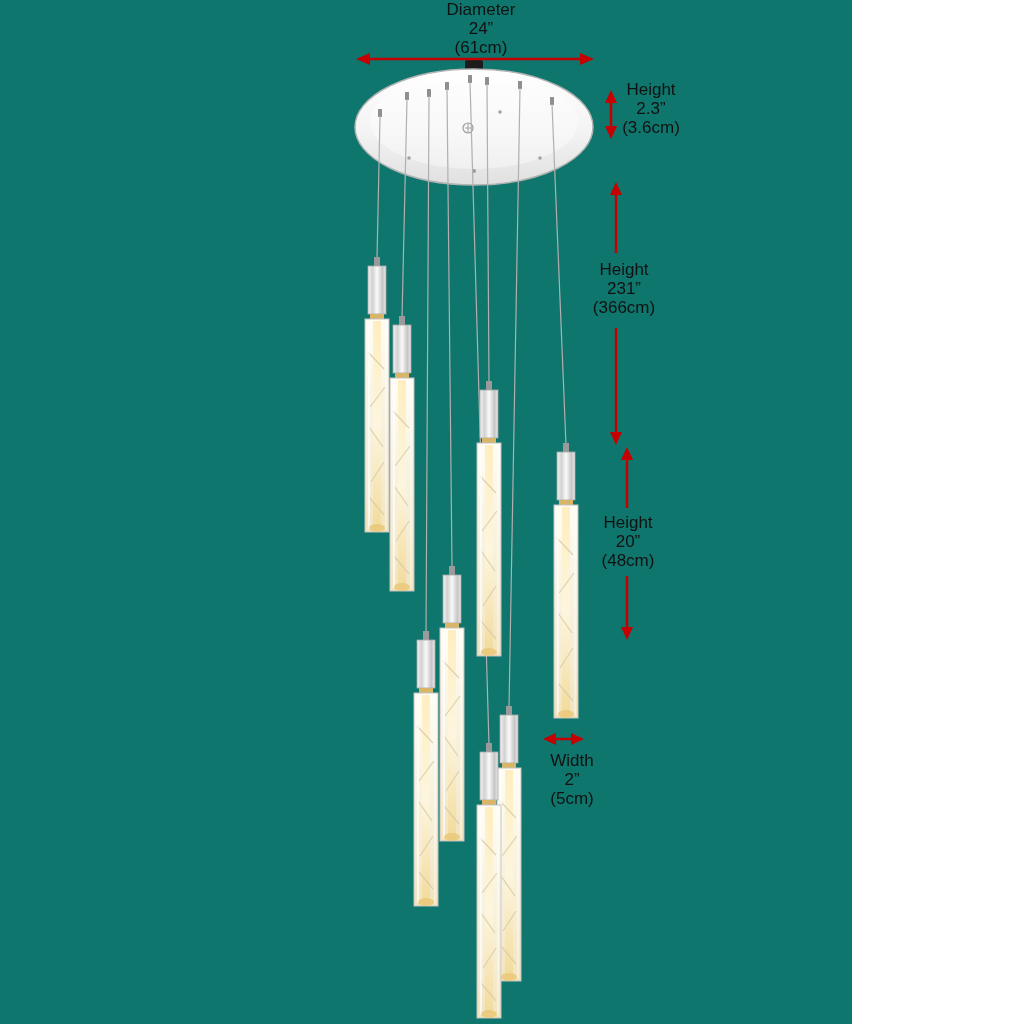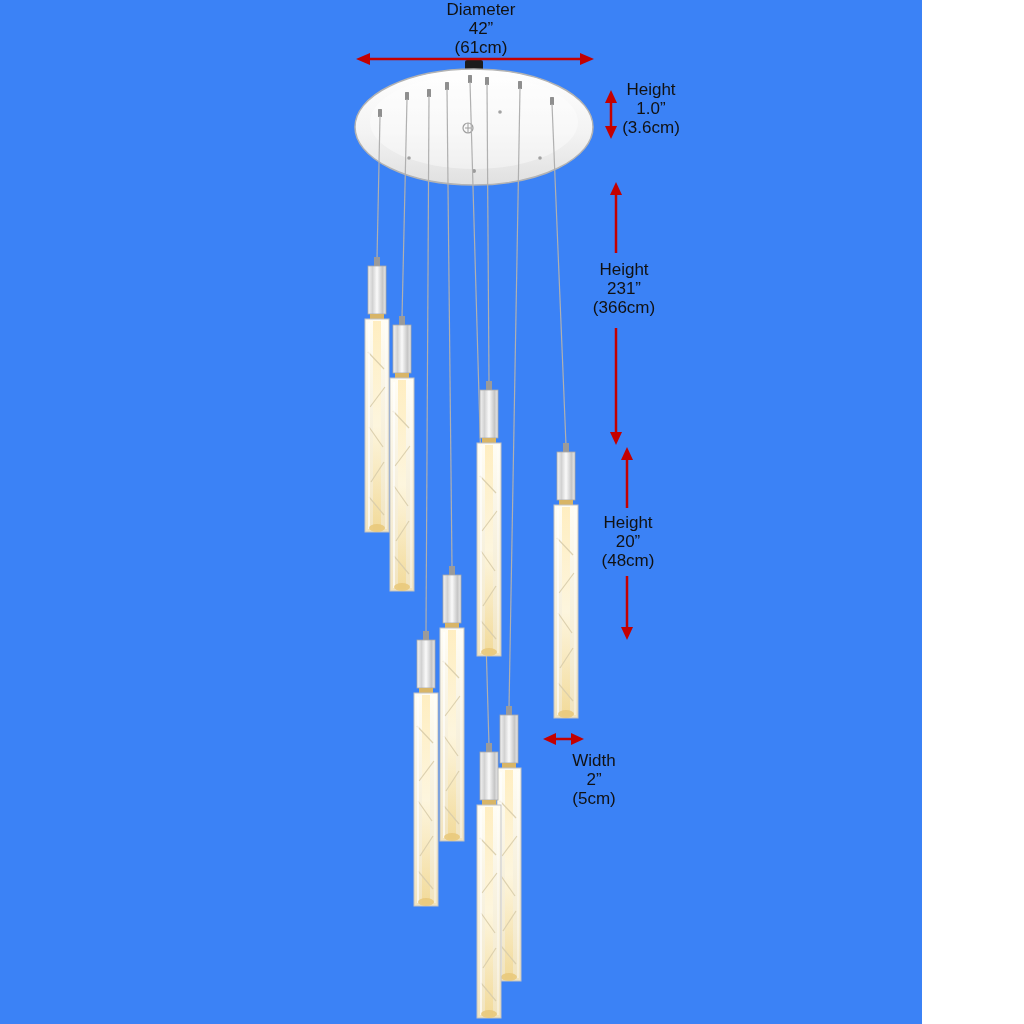--- a/index.html
+++ b/index.html
@@ -6,23 +6,23 @@
     margin: 0;
     padding: 0;
     width: 1024px;
     height: 1024px;
     background: #ffffff;
     overflow: hidden;
     font-family: "Liberation Sans", sans-serif;
   }
   .stage {
     position: relative;
-    width: 922px;
+    width: 852px;
     height: 1024px;
-    background: #3b82f6;
+    background: #0f766e;
   }
   .stage svg {
     position: absolute;
     left: 0;
     top: 0;
   }
   .dim-label {
     position: absolute;
     text-align: center;
     color: #111111;
@@ -152,41 +152,41 @@
       <g>
         <line x1="554" y1="739" x2="573" y2="739" stroke-width="2.5"></line>
         <polygon points="543,739 556,733 556,745" stroke="none"></polygon>
         <polygon points="584,739 571,733 571,745" stroke="none"></polygon>
       </g>
     </g>
   </svg>
 
   <div class="dim-label" style="left:391px; top:0px; width:180px;">
     <div>Diameter</div>
-    <div>42”</div>
+    <div>24”</div>
     <div>(61cm)</div>
   </div>
 
   <div class="dim-label" style="left:608px; top:80px; width:86px;">
     <div>Height</div>
-    <div>1.0”</div>
+    <div>2.3”</div>
     <div>(3.6cm)</div>
   </div>
 
   <div class="dim-label" style="left:569px; top:260px; width:110px;">
     <div>Height</div>
     <div>231”</div>
     <div>(366cm)</div>
   </div>
 
   <div class="dim-label" style="left:573px; top:513px; width:110px;">
     <div>Height</div>
     <div>20”</div>
     <div>(48cm)</div>
   </div>
 
-  <div class="dim-label" style="left:549px; top:751px; width:90px;">
+  <div class="dim-label" style="left:527px; top:751px; width:90px;">
     <div>Width</div>
     <div>2”</div>
     <div>(5cm)</div>
   </div>
 
 </div>
 
 </body></html>

